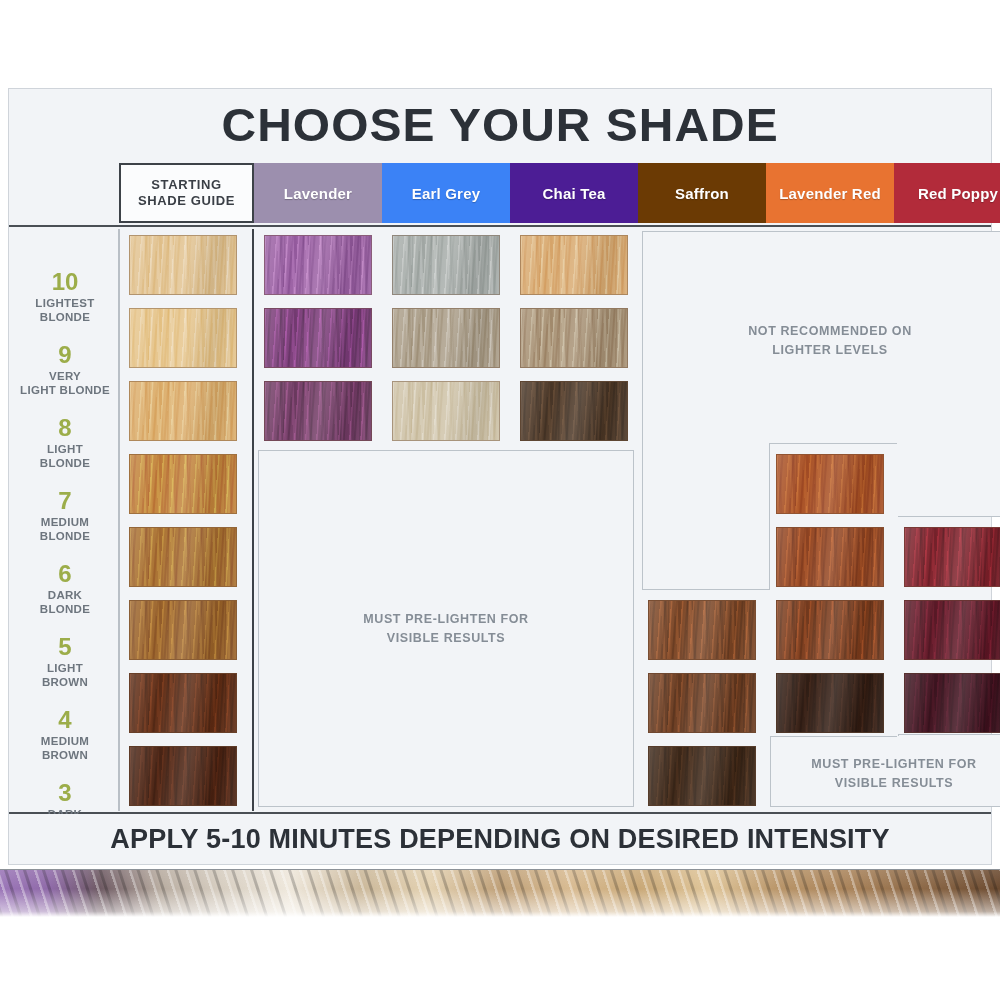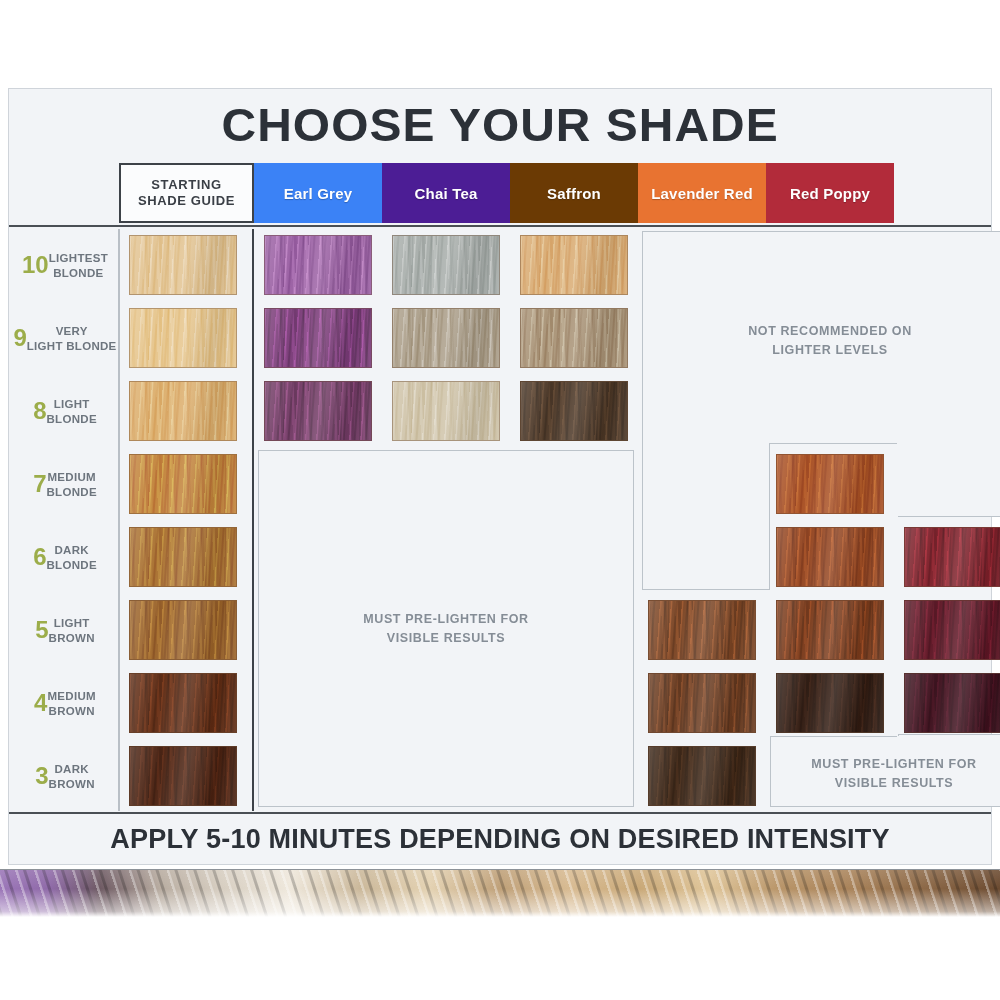--- a/index.html
+++ b/index.html
@@ -60,22 +60,23 @@
   }
 
   
   .levels{
     position:absolute;left:2px;top:140px;width:108px;height:582px;
     border-right:1px solid #b9bfc6;
     box-sizing:border-box;
   }
   .level{
     position:absolute;left:0;width:108px;
-    display:flex;flex-direction:row;align-items:center;justify-content:center;
+    display:flex;flex-direction:column;align-items:center;justify-content:center;
     text-align:center;
+    margin-top:32px;
   }
   .lvl-num{font-size:24px;font-weight:bold;color:#9cad4a;line-height:1.05;}
   .lvl-txt{font-size:11.5px;font-weight:bold;color:#6d757e;line-height:1.22;letter-spacing:.3px;margin-top:2px;}
 
   
   .grid{position:absolute;left:110px;top:140px;width:872px;height:582px;}
 
   
   .sw{
     position:absolute;
@@ -187,20 +188,23 @@
       <div class="title">CHOOSE YOUR SHADE</div>
     </div>
 
     <div class="rule-top"></div>
     <div class="rule-bottom"></div>
 
     <div class="colheads" id="colheads">
         <div class="colhead guide" style="width: 135px; background: rgb(251, 252, 253); color: rgb(58, 63, 70);">
           <div><span>STARTING</span><br><span>SHADE GUIDE</span></div>
         </div>
+        <div class="colhead" style="width: 128px; background: rgb(156, 143, 174); color: rgb(255, 255, 255);">
+          <span>Lavender</span>
+        </div>
         <div class="colhead" style="width: 128px; background: #3b82f6; color: rgb(255, 255, 255);">
           <span>Earl Grey</span>
         </div>
         <div class="colhead" style="width: 128px; background: #4c1d95; color: rgb(255, 255, 255);">
           <span>Chai Tea</span>
         </div>
         <div class="colhead" style="width: 128px; background: rgb(107, 58, 4); color: rgb(255, 255, 255);">
           <span>Saffron</span>
         </div>
         <div class="colhead" style="width: 128px; background: rgb(232, 115, 49); color: rgb(255, 255, 255);">

